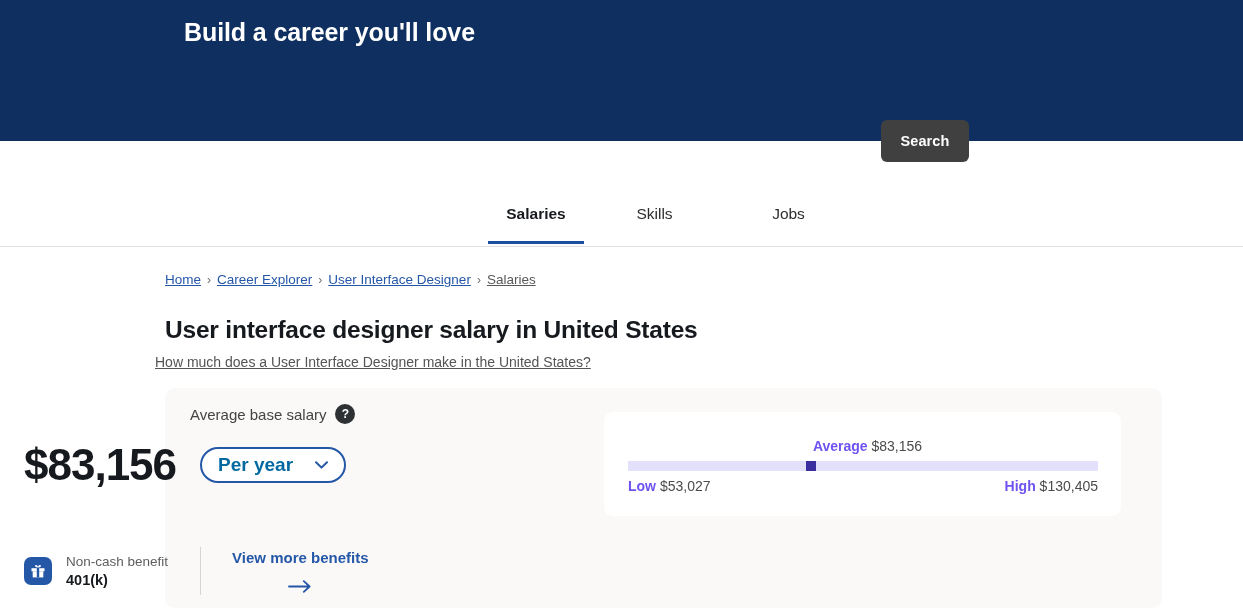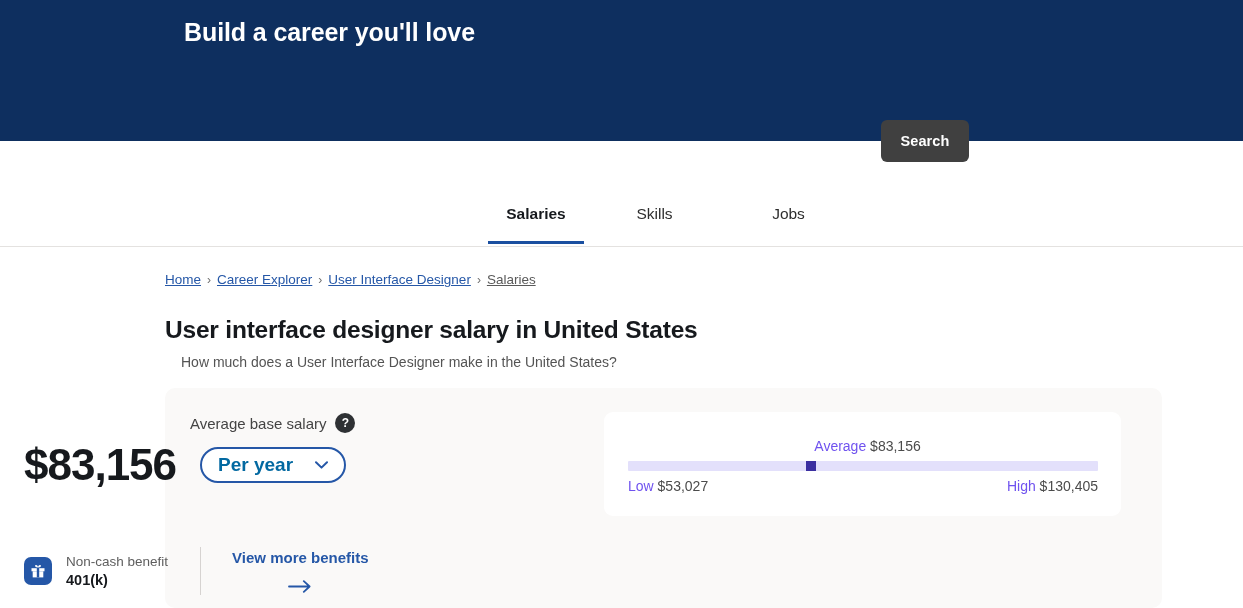--- a/index.html
+++ b/index.html
@@ -172,38 +172,39 @@
     position: absolute;
     left: 165px; top: 316px;
     font-size: 24.5px;
     font-weight: 700;
     color: #16191d;
     letter-spacing: -0.2px;
     white-space: nowrap;
   }
   .page-subtitle {
     position: absolute;
-    left: 181px; top: 354px;
+    left: 155px; top: 354px;
     font-size: 14px;
     color: #545454;
     white-space: nowrap;
+    text-decoration: underline;
   }
 
   
   .salary-card {
     position: absolute;
     left: 165px; top: 388px;
     width: 997px; height: 220px;
     background: #faf9f8;
     border-radius: 10px;
   }
 
   .avg-label-row {
     position: absolute;
-    left: 25px; top: 25px;
+    left: 25px; top: 16px;
     display: flex;
     align-items: center;
     gap: 9px;
   }
   .avg-label {
     font-size: 15px;
     color: #444444;
   }
   .help-icon {
     width: 20px; height: 20px;
@@ -280,21 +281,21 @@
     background: #3b2fa0;
   }
   .range-foot {
     position: absolute;
     left: 24px; right: 23px; top: 66px;
     display: flex;
     justify-content: space-between;
     font-size: 14px;
     white-space: nowrap;
   }
-  .kw { color: #6f52ef; font-weight: 400; }
+  .kw { color: #6f52ef; font-weight: 700; }
   .kv { color: #4b4b4b; }
 
   
   .benefit-row {
     position: absolute;
     left: 24px; top: 547px;
     display: flex;
     align-items: center;
   }
   .gift-icon {

